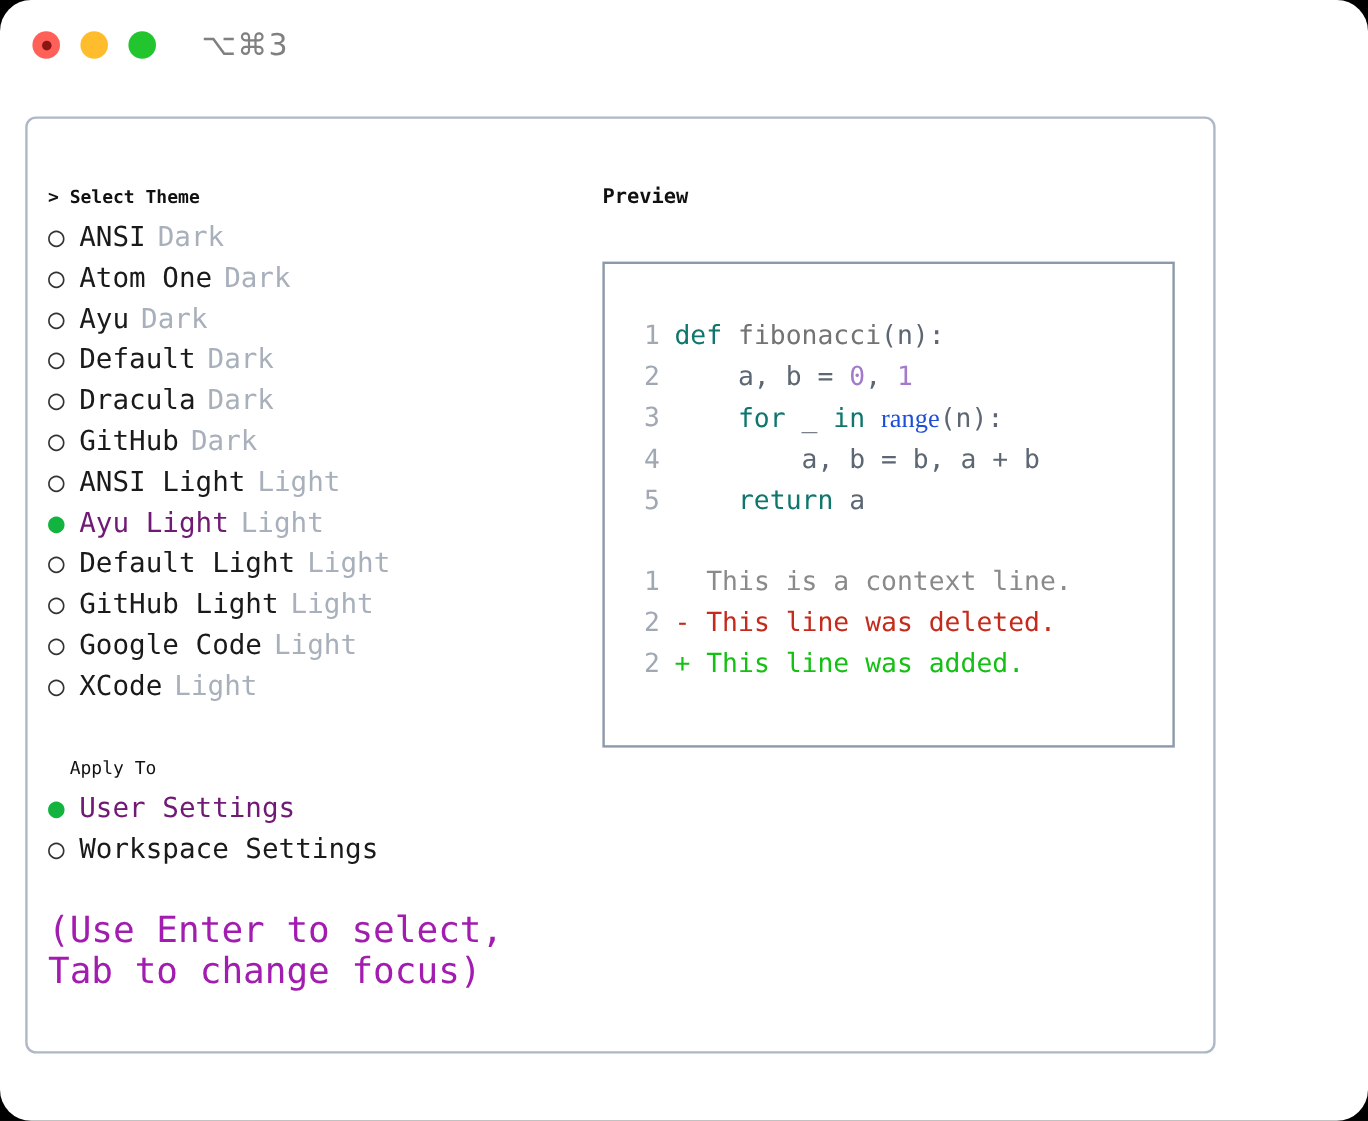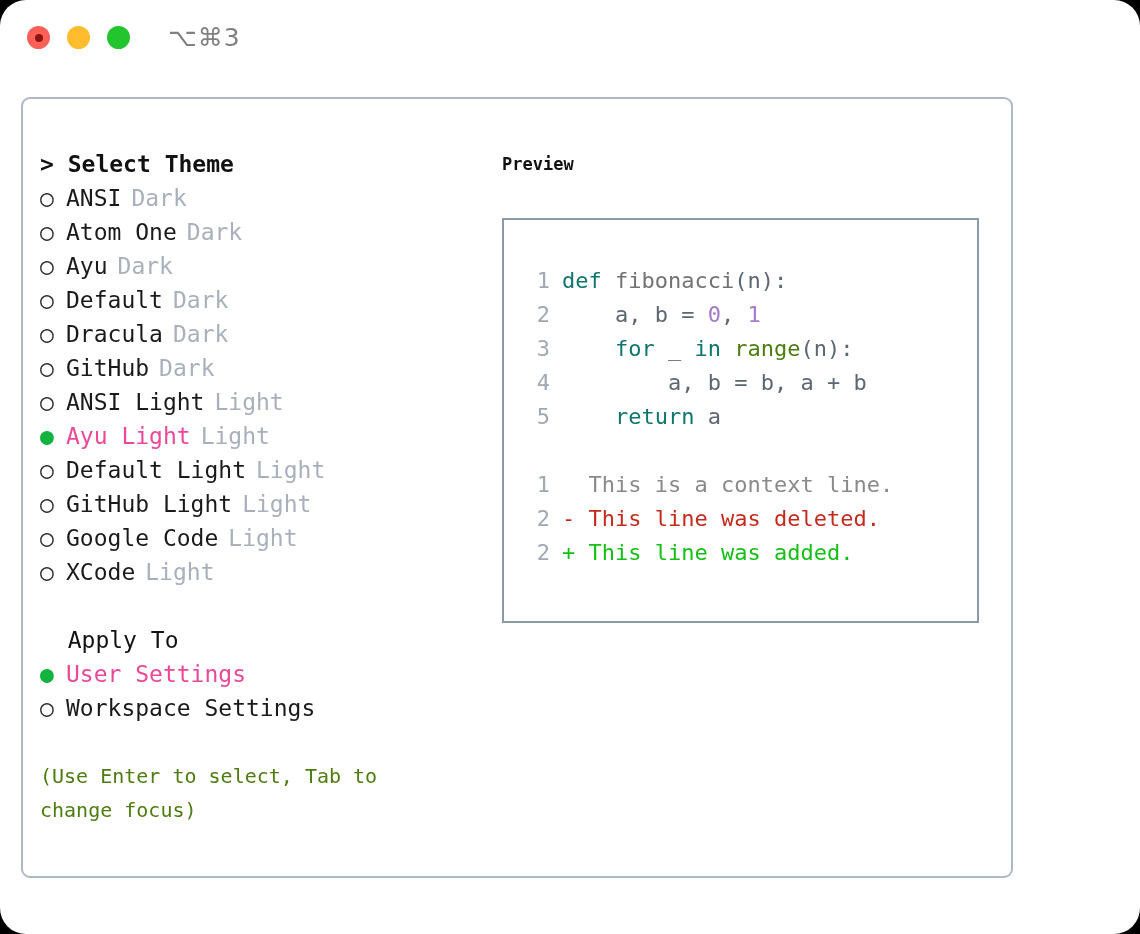--- a/index.html
+++ b/index.html
@@ -85,21 +85,21 @@
   }
 
   
   .left-col {
     position: absolute;
     left: 17px;
     top: 48px;
     width: 460px;
   }
   .section-header {
-    font-size: 23px;
+    font-size: 15px;
     line-height: 34px;
     color: #111111;
     white-space: pre;
     font-family: "DejaVu Sans Mono", monospace;
   }
   .section-header.focused { font-weight: bold; }
 
   .opt-row {
     display: flex;
     align-items: baseline;
@@ -109,33 +109,33 @@
     font-family: "DejaVu Sans Mono", monospace;
   }
   .marker {
     display: inline-block;
     width: 26px;
     flex: 0 0 26px;
     color: #333333;
   }
   .marker.on { color: #12b33f; }
   .opt-label { color: #1a1a1a; }
-  .opt-label.sel { color: #ec4899; }
+  .opt-label.sel { color: #701a75; }
   .opt-tag {
     color: #a8b0bc;
     padding-left: 10px;
   }
 
   .spacer-block { height: 34px; }
 
   .hint {
     margin-top: 34px;
-    font-size: 20px;
-    line-height: 34px;
-    color: #4d7c0f;
+    font-size: 30px;
+    line-height: 34px;
+    color: #a21caf;
     width: 408px;
     font-family: "DejaVu Sans Mono", monospace;
   }
 
   
   .right-col {
     position: absolute;
     left: 479px;
     top: 48px;
     width: 490px;
@@ -168,21 +168,21 @@
     flex: 0 0 28px;
     text-align: right;
     color: #a0a8b4;
     padding-right: 12px;
   }
   .code-body { white-space: pre; }
 
   .tok-kw   { color: #0f766e; }
   .tok-fn   { color: #737373; }
   .tok-num  { color: #a37acc; }
-  .tok-call { color: #4d7c0f; }
+  .tok-call { color: #1d4ed8; font-family: Liberation Serif, serif; }
   .tok-id   { color: #5c6773; }
   .tok-punc { color: #5c6773; }
 
   .diff-gap { height: 34px; }
   .diff-ctx { color: #8a8a8a; }
   .diff-del { color: #c42b1c; }
   .diff-add { color: #15c015; }
 </style>
 </head>
 <body>

